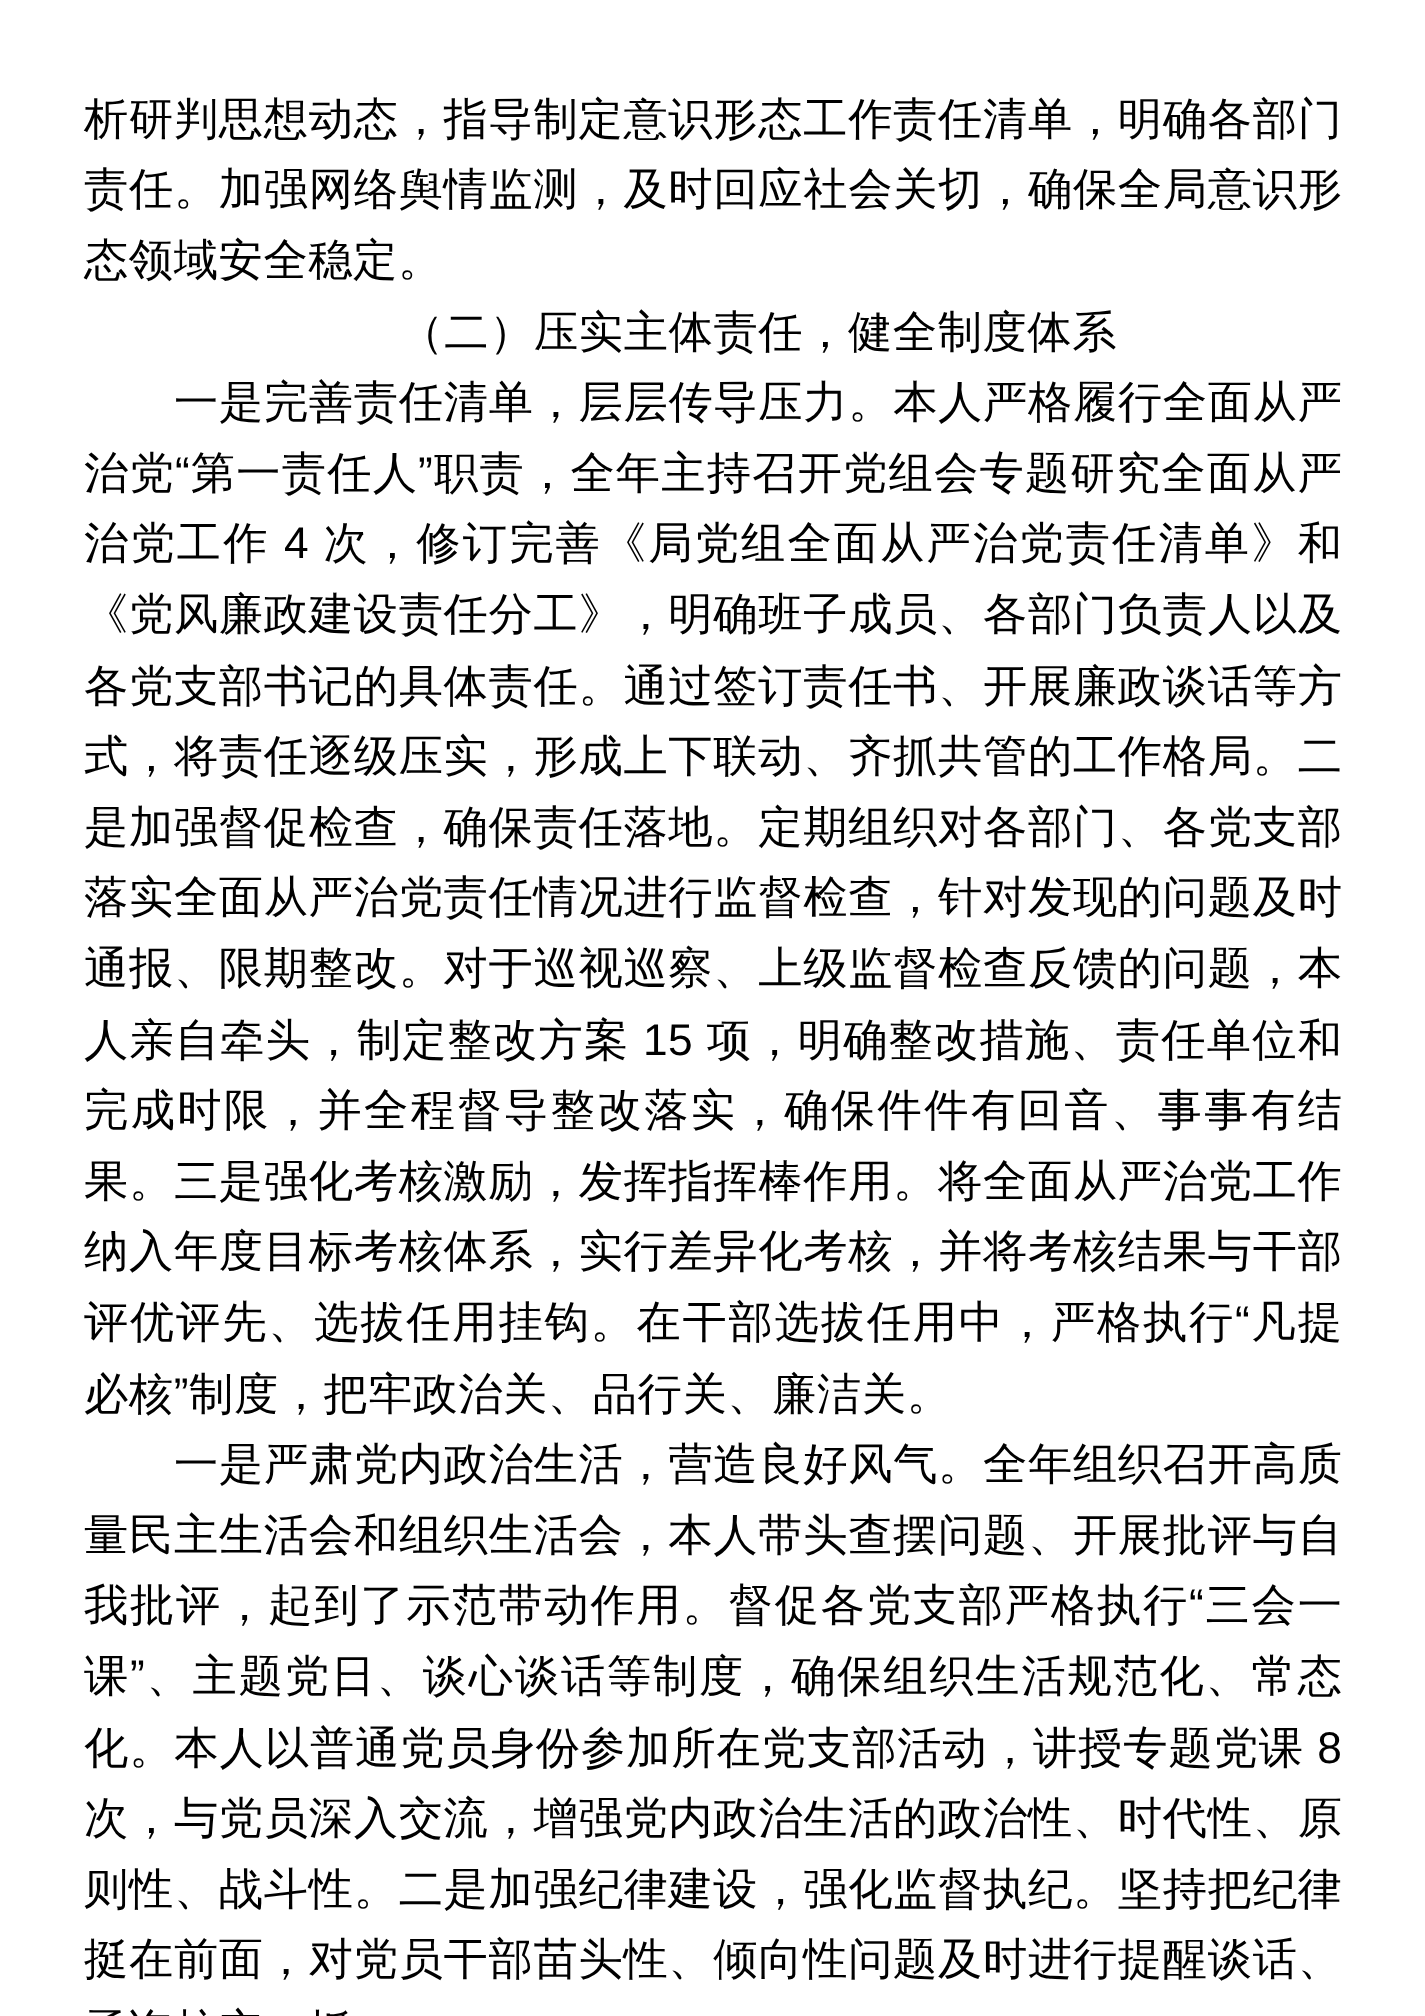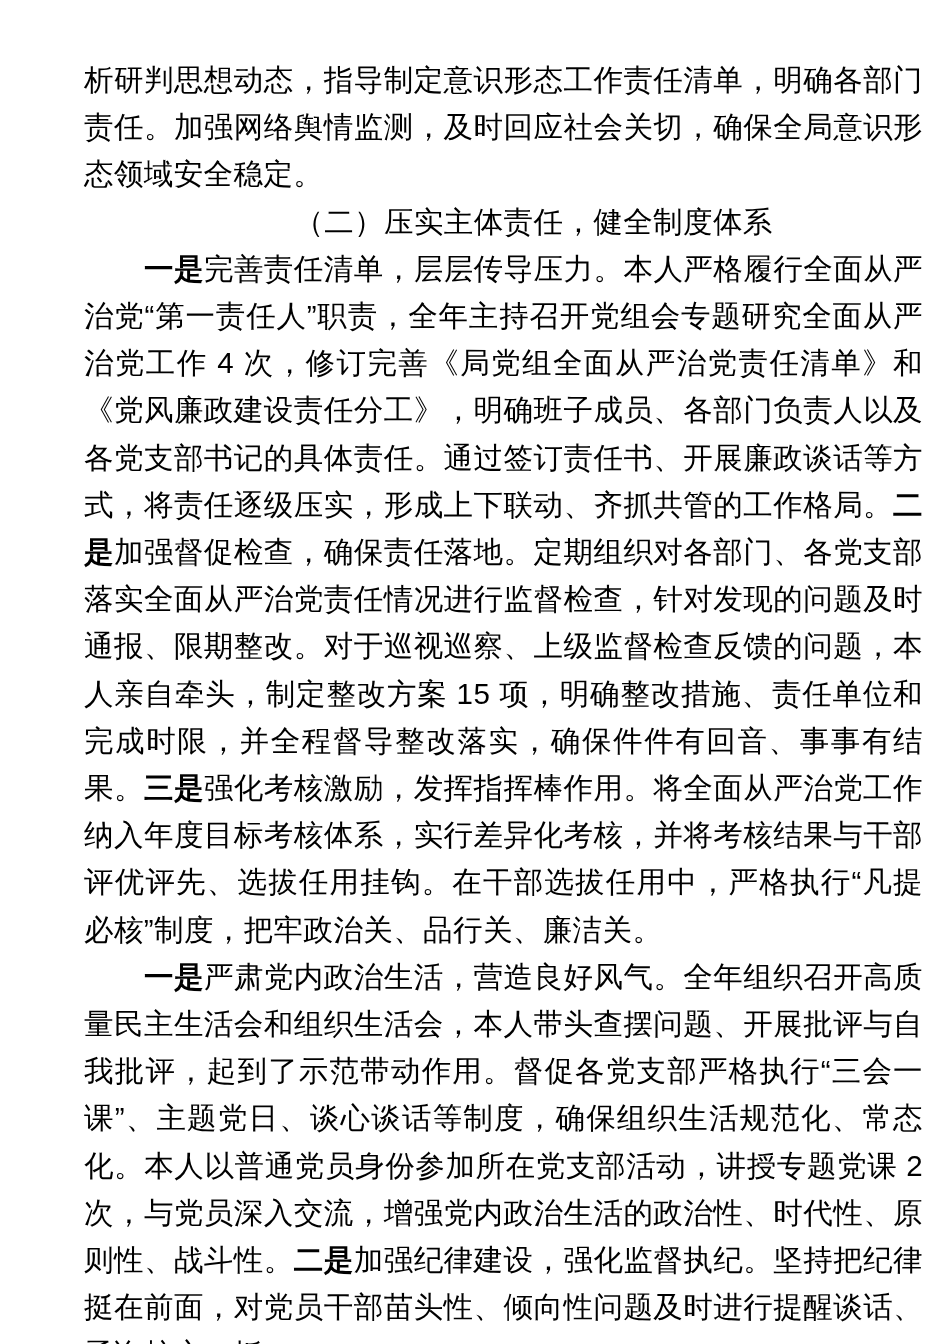--- a/index.html
+++ b/index.html
@@ -15,21 +15,20 @@
     color: #000000;
     overflow: hidden;
   }
   .page {
     position: relative;
     width: 751px;
     height: 1344px;
     background: #ffffff;
     box-sizing: border-box;
     padding: 56px 55px 16px 56px;
-    margin-left: 28px;
   }
   .doc-body {
     width: 839px;
   }
   
   .para {
     font-size: 29.5px;
     line-height: 47.2px;
     text-align: justify;
     text-justify: inter-character;
@@ -50,26 +49,26 @@
     font-size: 29.5px;
     line-height: 47.2px;
     text-align: center;
     letter-spacing: 0.4px;
     margin: 0;
     text-indent: 60px;
     font-weight: 400;
     white-space: nowrap;
   }
   .b {
-    font-weight: 700;
+    font-weight: 400;
   }
 </style>
 </head>
 <body>
 
 <div class="page">
   <div class="doc-body" id="doc-body">
       <p class="para continued"><span>析研判思想动态，指导制定意识形态工作责任清单，明确各部门责任。加强网络舆情监测，及时回应社会关切，确保全局意识形态领域安全稳定。</span></p>
       <p class="heading"><span>（二）压实主体责任，健全制度体系</span></p>
       <p class="para indented"><span class="b">一是</span><span>完善责任清单，层层传导压力。本人严格履行全面从严治党“第一责任人”职责，全年主持召开党组会专题研究全面从严治党工作 4 次，修订完善《局党组全面从严治党责任清单》和《党风廉政建设责任分工》，明确班子成员、各部门负责人以及各党支部书记的具体责任。通过签订责任书、开展廉政谈话等方式，将责任逐级压实，形成上下联动、齐抓共管的工作格局。</span><span class="b">二是</span><span>加强督促检查，确保责任落地。定期组织对各部门、各党支部落实全面从严治党责任情况进行监督检查，针对发现的问题及时通报、限期整改。对于巡视巡察、上级监督检查反馈的问题，本人亲自牵头，制定整改方案 15 项，明确整改措施、责任单位和完成时限，并全程督导整改落实，确保件件有回音、事事有结果。</span><span class="b">三是</span><span>强化考核激励，发挥指挥棒作用。将全面从严治党工作纳入年度目标考核体系，实行差异化考核，并将考核结果与干部评优评先、选拔任用挂钩。在干部选拔任用中，严格执行“凡提必核”制度，把牢政治关、品行关、廉洁关。</span></p>
-      <p class="para indented"><span class="b">一是</span><span>严肃党内政治生活，营造良好风气。全年组织召开高质量民主生活会和组织生活会，本人带头查摆问题、开展批评与自我批评，起到了示范带动作用。督促各党支部严格执行“三会一课”、主题党日、谈心谈话等制度，确保组织生活规范化、常态化。本人以普通党员身份参加所在党支部活动，讲授专题党课 2 次，与党员深入交流，增强党内政治生活的政治性、时代性、原则性、战斗性。</span><span class="b">二是</span><span>加强纪律建设，强化监督执纪。坚持把纪律挺在前面，对党员干部苗头性、倾向性问题及时进行提醒谈话、函询核实，抓</span></p>
+      <p class="para indented"><span class="b">一是</span><span>严肃党内政治生活，营造良好风气。全年组织召开高质量民主生活会和组织生活会，本人带头查摆问题、开展批评与自我批评，起到了示范带动作用。督促各党支部严格执行“三会一课”、主题党日、谈心谈话等制度，确保组织生活规范化、常态化。本人以普通党员身份参加所在党支部活动，讲授专题党课 8 次，与党员深入交流，增强党内政治生活的政治性、时代性、原则性、战斗性。</span><span class="b">二是</span><span>加强纪律建设，强化监督执纪。坚持把纪律挺在前面，对党员干部苗头性、倾向性问题及时进行提醒谈话、函询核实，抓</span></p>
     </div>
 </div>
 
 </body></html>

